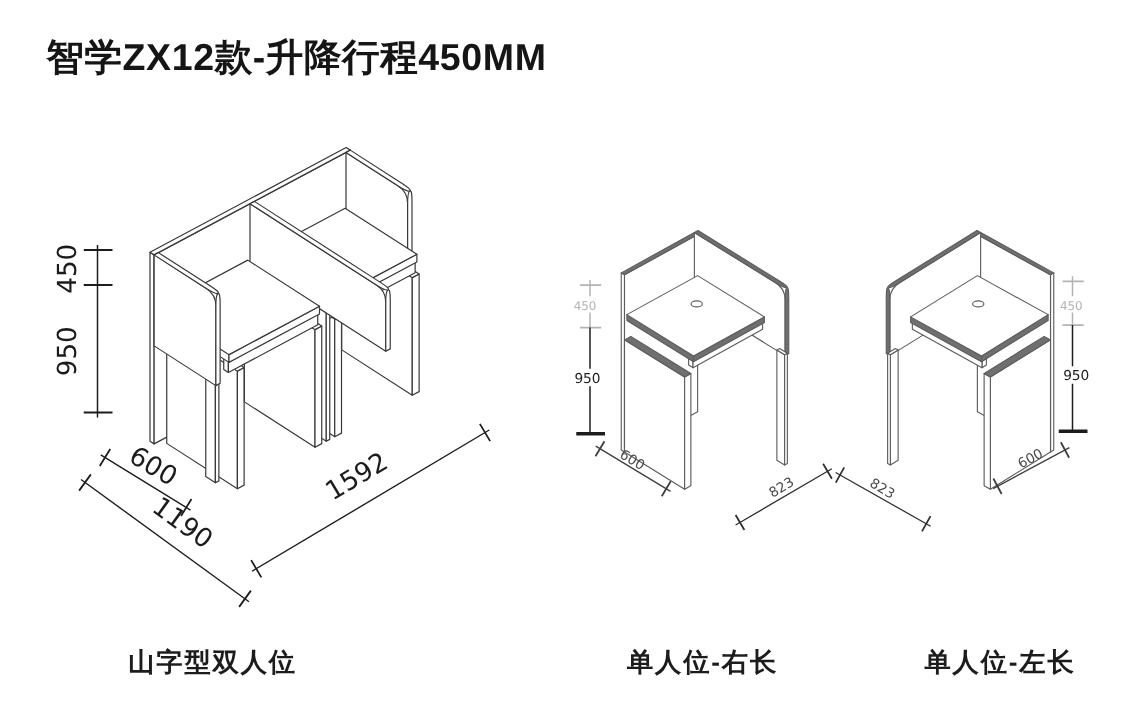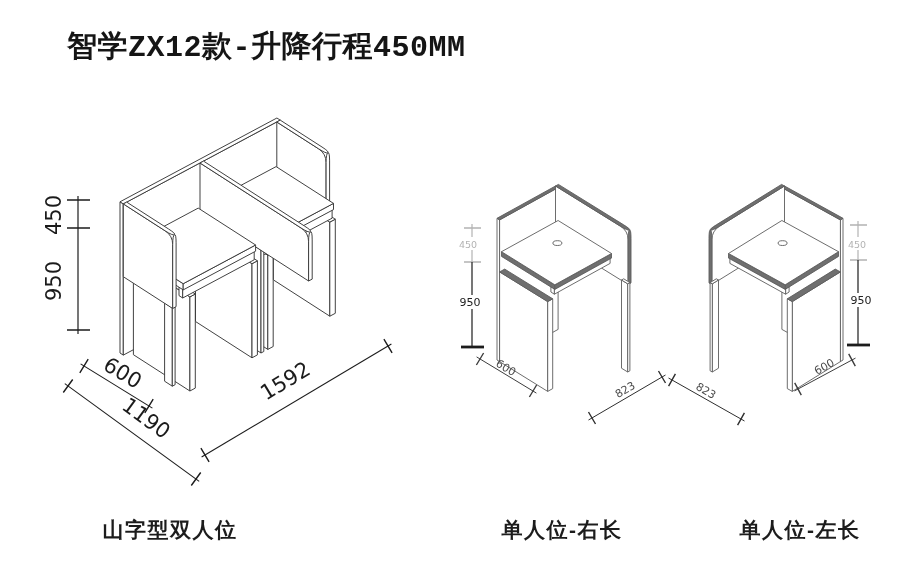--- a/index.html
+++ b/index.html
@@ -1,20 +1,20 @@
 <!DOCTYPE html>
 <html><head>
 <meta charset="utf-8">
 <style>
   html,body{margin:0;padding:0;background:#fff;}
   body{width:900px;height:568px;position:relative;overflow:hidden;
        font-family:"Liberation Sans","DejaVu Sans",sans-serif;}
   .title{position:absolute;left:37px;top:26px;
-         font-family:Liberation Mono, monospace;
-         font-weight:bold;font-size:30px;color:#151515;letter-spacing:.5px;white-space:nowrap;margin-left:30px;}
+         font-family:Liberation Sans, sans-serif;
+         font-weight:bold;font-size:30px;color:#151515;letter-spacing:.5px;white-space:nowrap;}
   svg{position:absolute;left:0;top:0;}
   svg text{text-anchor:middle;}
   .dimL{font-family:"DejaVu Sans",sans-serif;font-size:21px;fill:#1b1b1b;}
   .dimS{font-family:"DejaVu Sans",sans-serif;font-size:11px;fill:#4b4b4b;}
   .dimS9{font-family:"DejaVu Sans",sans-serif;font-size:11px;fill:#222;}
   .dimSg{font-family:"DejaVu Sans",sans-serif;font-size:9.5px;fill:#b3b3b3;}
   .cap{font-family:"Liberation Sans","DejaVu Sans",sans-serif;font-weight:600;
        font-size:21px;fill:#1c1c1c;letter-spacing:1.5px;}
 </style>
 </head>

